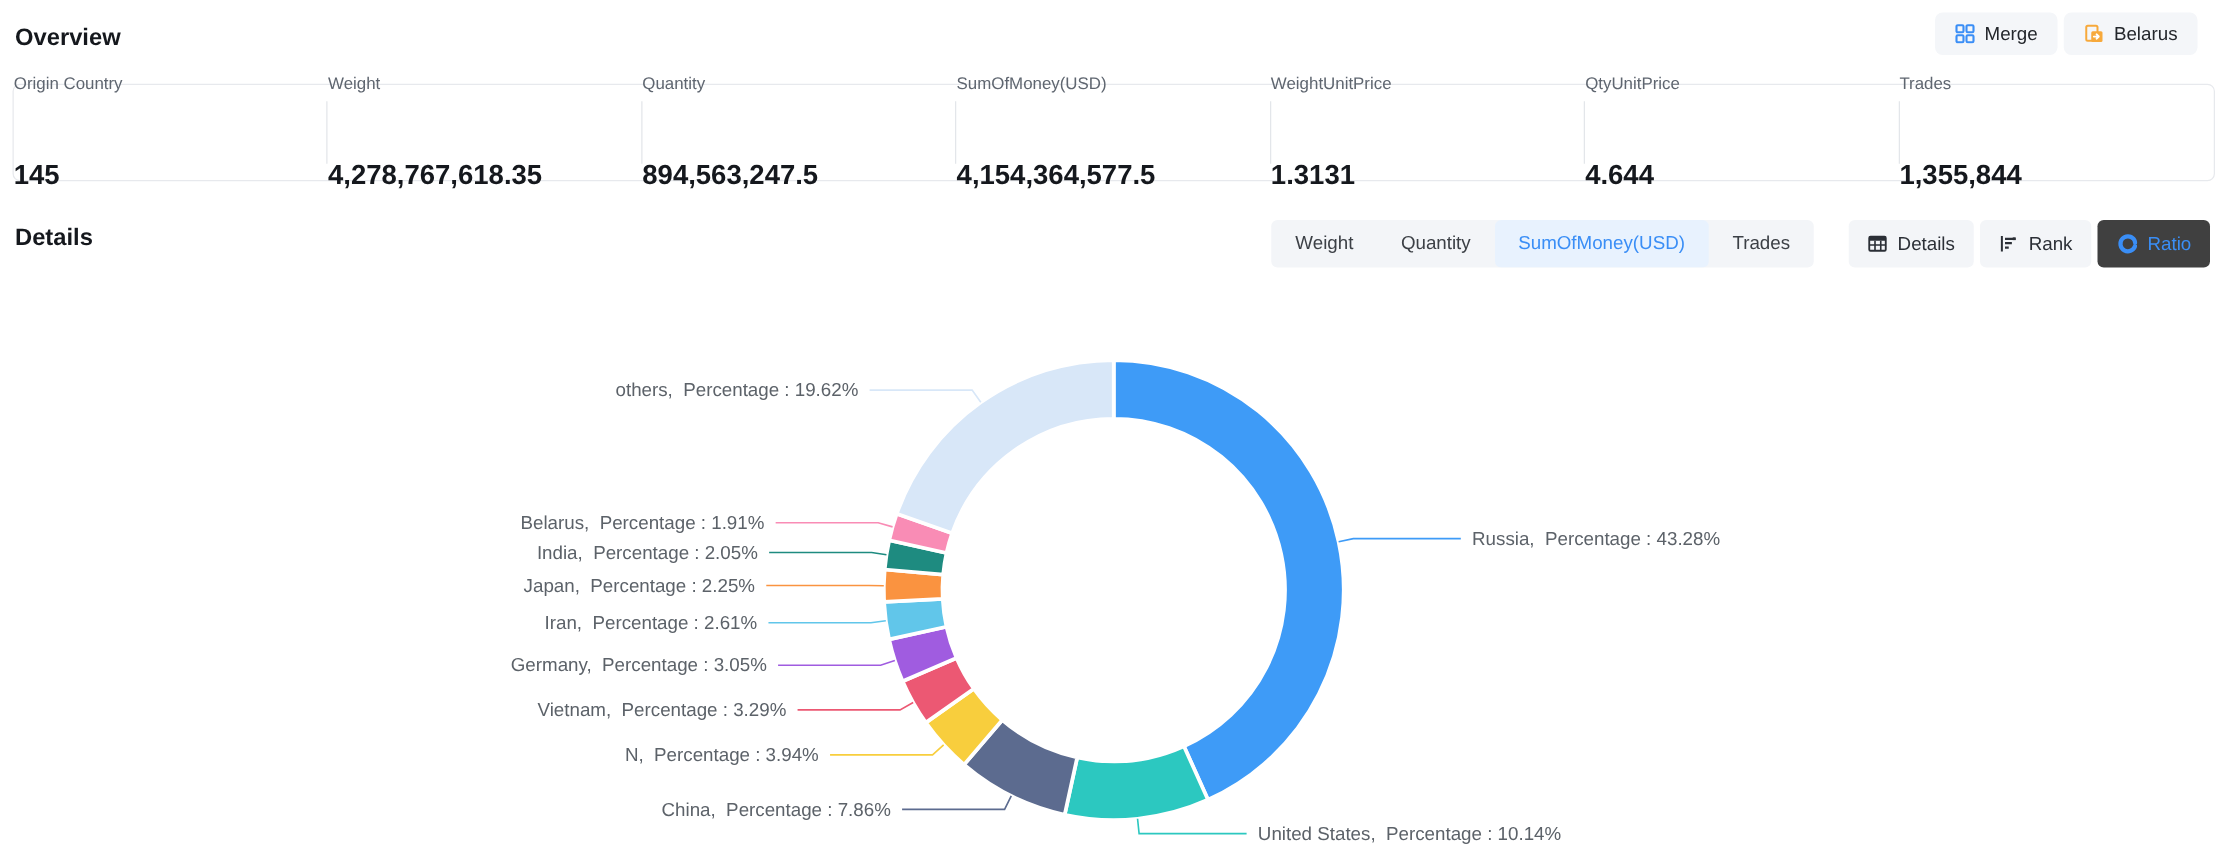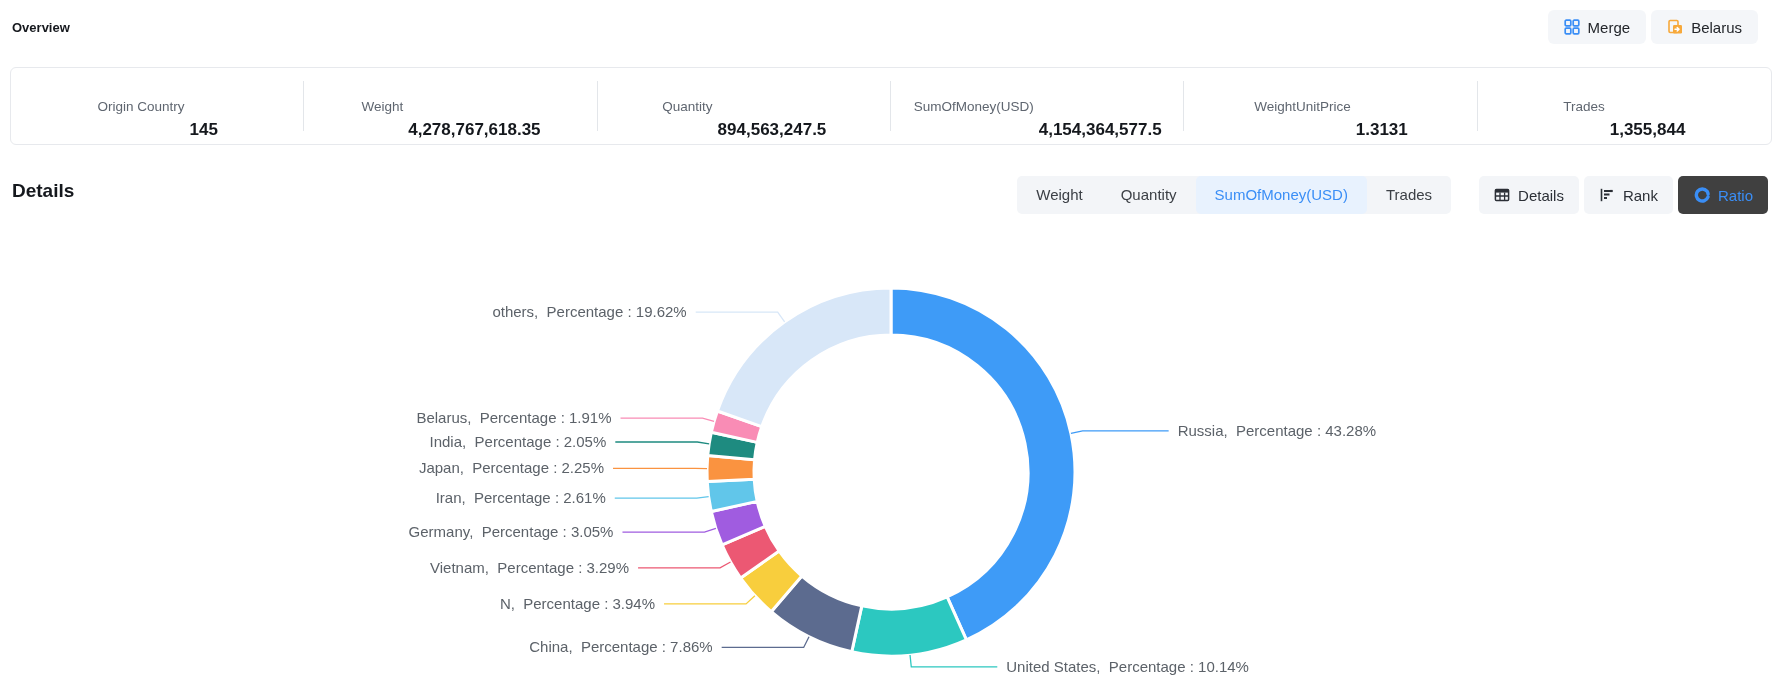--- a/index.html
+++ b/index.html
@@ -3,37 +3,37 @@
 <meta charset="utf-8">
 <style>
   html,body{margin:0;padding:0;background:#fff;}
   body{
     width:1782px;height:688px;position:relative;overflow:hidden;
     font-family:"Liberation Sans","DejaVu Sans",sans-serif;
     color:#15181d;-webkit-font-smoothing:antialiased;
   }
   
   .topbar{position:absolute;left:0;top:0;width:100%;height:58px;}
-  .page-title{position:absolute;left:12px;top:20px;font-size:13px;font-weight:700;color:#15181d;text-align:center;}
+  .page-title{position:absolute;left:12px;top:20px;font-size:19px;font-weight:700;color:#15181d;text-align:center;}
   .top-actions{position:absolute;right:24px;top:10px;display:flex;gap:5px;}
   .tool-btn{
     display:flex;align-items:center;gap:8px;height:34px;padding:0 16px;
     background:#f4f6f9;border:none;border-radius:6px;font-size:15px;color:#23262b;
     font-family:inherit;cursor:pointer;
   }
   
   .stats-card{
     position:absolute;left:10px;top:67px;width:1762px;height:78px;
     border:1px solid #e7e9ed;border-radius:6px;background:#fff;
     display:flex;align-items:stretch;box-sizing:border-box;
   }
-  .stat{flex:1;display:flex;flex-direction:row;align-items:center;justify-content:center;position:relative;gap:5px;}
+  .stat{flex:1;display:flex;flex-direction:column;justify-content:center;position:relative;gap:5px;}
   .stat:not(:last-child)::after{content:"";position:absolute;right:0;top:13px;bottom:13px;width:1px;background:#e3e6ea;}
   .stat .lbl{font-size:13.5px;color:#5f6670;}
-  .stat .val{font-size:17px;font-weight:700;color:#15181d;margin-top:48px;}
+  .stat .val{font-size:22px;font-weight:700;color:#15181d;margin-top:48px;}
   
   .details-title{position:absolute;left:12px;top:180px;font-size:19px;font-weight:700;color:#15181d;}
   .tabs-area{position:absolute;top:176px;right:14px;display:flex;align-items:center;gap:28px;}
   .metric-tabs{display:flex;background:#f3f5f8;border-radius:5px;overflow:hidden;}
   .metric-tab{
     height:38px;line-height:38px;padding:0 19px;font-size:15px;color:#3c4046;
     cursor:pointer;border-radius:5px;white-space:nowrap;
   }
   .metric-tab.active{background:#e8f2fe;color:#3a8ef6;}
   .view-tabs{display:flex;gap:5px;}
@@ -91,20 +91,24 @@
     <div class="lbl">Quantity</div>
     <div class="val">894,563,247.5</div>
   </div>
   <div class="stat">
     <div class="lbl">SumOfMoney(USD)</div>
     <div class="val">4,154,364,577.5</div>
   </div>
   <div class="stat">
     <div class="lbl">WeightUnitPrice</div>
     <div class="val">1.3131</div>
+  </div>
+  <div class="stat">
+    <div class="lbl">QtyUnitPrice</div>
+    <div class="val">4.644</div>
   </div>
   <div class="stat">
     <div class="lbl">Trades</div>
     <div class="val">1,355,844</div>
   </div>
 </div>
 
 <div class="details-title">Details</div>
 
 <div class="tabs-area">

